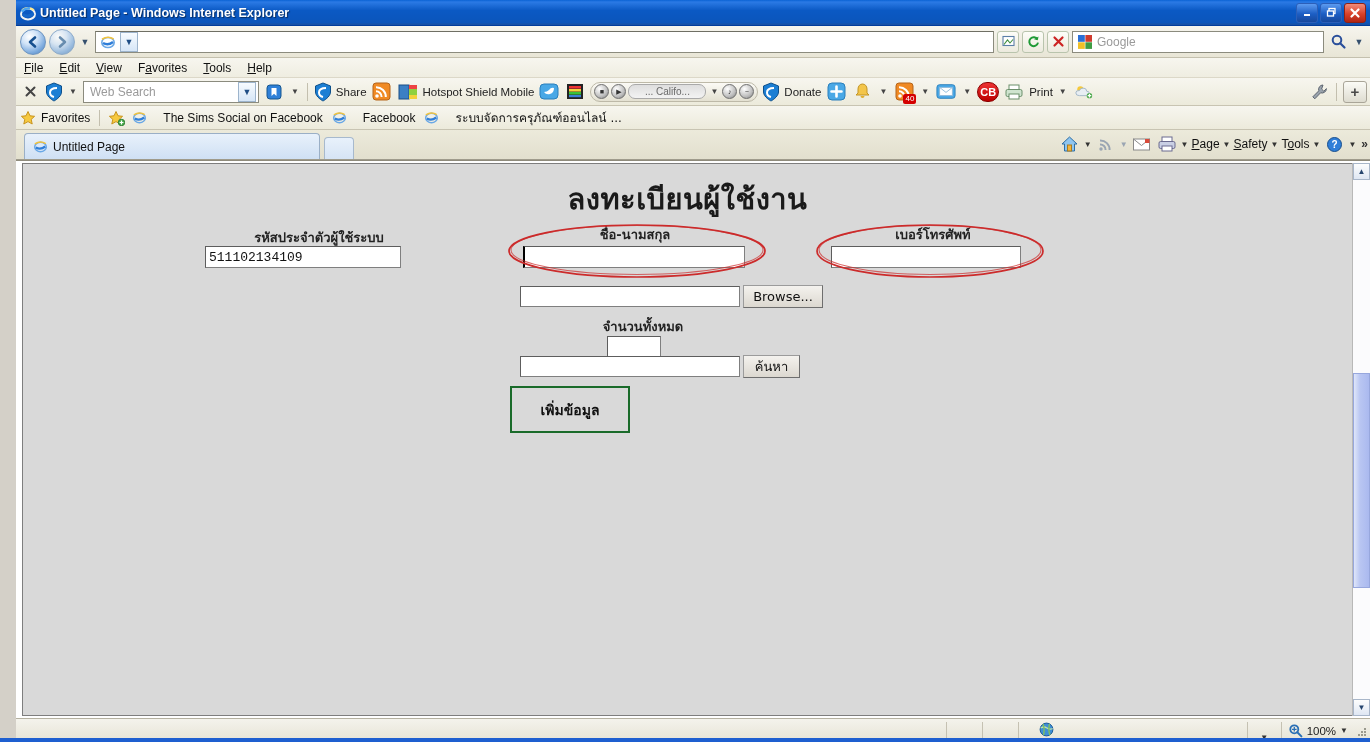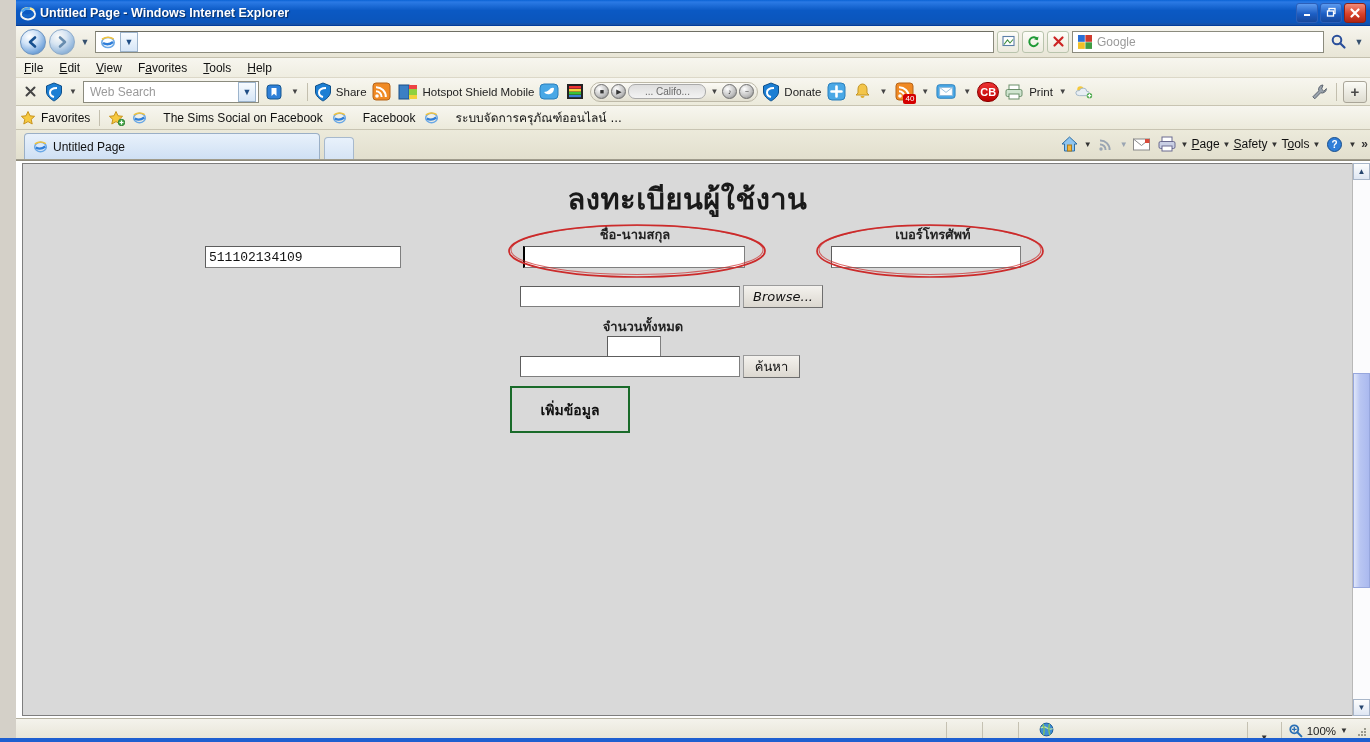--- a/index.html
+++ b/index.html
@@ -622,38 +622,39 @@
   </div>
 
   <div class="viewport">
     <div class="page">
       <div class="page-inner">
 
         <h1 class="pagetitle">ลงทะเบียนผู้ใช้งาน</h1>
 
         <div class="form-abs">
 
+          <div class="fl" style="left:196px; top:63px; width:200px; text-align:center;">รหัสประจำตัวผู้ใช้ระบบ</div>
           <input class="fi" style="left: 182px; top: 82px; width: 196px; height: 22px;" value="511102134109">
 
           <div class="fl" style="left:512px; top:60px; width:200px; text-align:center;">ชื่อ-นามสกุล</div>
           <input class="fi caret" style="left: 500px; top: 82px; width: 222px; height: 22px;" value="">
           <svg class="annot" style="left:478px; top:55px;" width="272" height="62" viewBox="0 0 272 62">
             <ellipse cx="136" cy="32" rx="128" ry="26" fill="none" stroke="#cc2b2b" stroke-width="1.7"></ellipse>
             <ellipse cx="136" cy="31" rx="126" ry="24.5" fill="none" stroke="#cc2b2b" stroke-width="1.1" opacity=".7"></ellipse>
           </svg>
 
           <div class="fl" style="left:820px; top:60px; width:180px; text-align:center;">เบอร์โทรศัพท์</div>
           <input class="fi" style="left: 808px; top: 82px; width: 190px; height: 22px;" value="">
           <svg class="annot" style="left:788px; top:55px;" width="238" height="62" viewBox="0 0 238 62">
             <ellipse cx="119" cy="32" rx="113" ry="26" fill="none" stroke="#cc2b2b" stroke-width="1.7"></ellipse>
             <ellipse cx="119" cy="31" rx="111" ry="24.5" fill="none" stroke="#cc2b2b" stroke-width="1.1" opacity=".7"></ellipse>
           </svg>
 
           <input class="fi" style="left: 497px; top: 122px; width: 220px; height: 21px;" value="">
-          <div class="btn-std" style="left:720px; top:121px; width:80px; height:23px;font-style:italic;">Browse...</div>
+          <div class="btn-std" style="left:720px; top:121px; width:80px; height:23px;">Browse...</div>
 
           <div class="fl" style="left:530px; top:152px; width:180px; text-align:center;">จำนวนทั้งหมด</div>
           <input class="fi" style="left: 584px; top: 172px; width: 54px; height: 22px;" value="">
 
           <input class="fi" style="left: 497px; top: 192px; width: 220px; height: 21px;" value="">
           <div class="btn-std" style="left:720px; top:191px; width:57px; height:23px;">ค้นหา</div>
 
           <div class="btn-green" style="left:487px; top:222px; width:120px; height:47px;">เพิ่มข้อมูล</div>
 
         </div>

